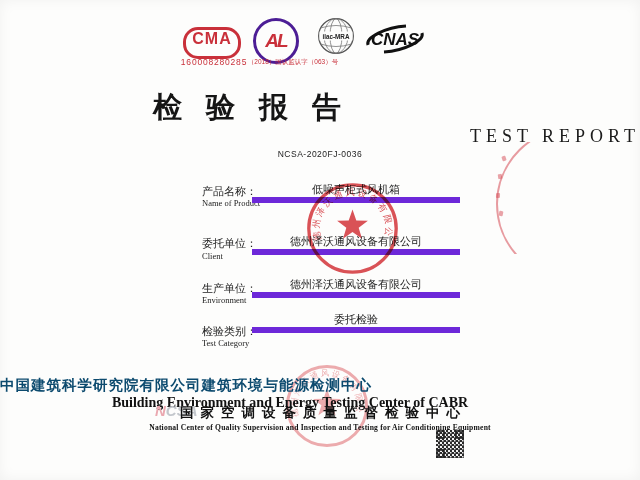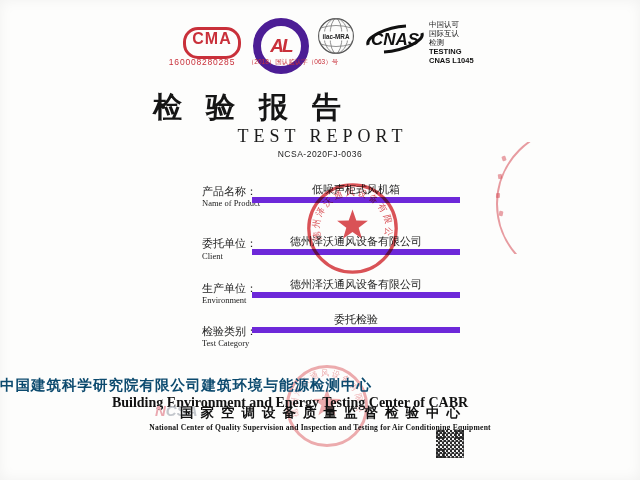--- a/index.html
+++ b/index.html
@@ -7,35 +7,35 @@
     position:relative;width:640px;height:480px;background:#fdfdfc;
     overflow:hidden;font-family:"Liberation Sans",sans-serif;color:#1b1b1b;
     box-shadow:inset 0 0 14px rgba(0,0,0,0.05);
   }
   .abs{position:absolute;}
 
   
   .cma-box{left:183px;top:27px;width:52px;height:26px;border:3px solid #c9303a;
     border-radius:15px;display:flex;justify-content:center;}
   .cma-text{color:#c9303a;font-weight:700;font-size:16px;letter-spacing:1px;transform:scaleY(1.05);}
-  .cma-number{left:158px;top:57px;width:88px;text-align:center;color:#c9303a;
+  .cma-number{left:170px;top:57px;width:88px;text-align:center;color:#c9303a;
     font-size:8.5px;letter-spacing:0.8px;}
-  .cal-circle{left:253px;top:18px;width:40px;height:40px;border:8px solid #4c1d95;
+  .cal-circle{left:253px;top:18px;width:40px;height:40px;border:3px solid #4c1d95;
     border-radius:50%;display:flex;align-items:center;justify-content:center;}
   .cal-text{color:#c9303a;font-weight:700;font-size:19px;letter-spacing:-2px;font-style:italic;}
   .cal-caption{left:238px;top:58px;width:110px;text-align:center;color:#c9303a;font-size:6.5px;}
   .ilac-wrap{left:317px;top:17px;width:38px;height:38px;}
   .cnas-wrap{left:362px;top:23px;width:66px;height:32px;}
   .accred{left:429px;top:20px;font-size:7.5px;line-height:9px;color:#111;}
   .accred .bold{font-weight:700;}
 
   
   .title-cn{left:0;top:88px;width:508px;text-align:center;font-size:29px;font-weight:700;
     letter-spacing:24px;padding-left:10px;box-sizing:border-box;color:#151515;}
-  .title-en{left:0;top:126px;width:640px;text-align:center;
+  .title-en{left:0;top:126px;width:640px;text-align:right;
     font-family:"Liberation Serif",serif;font-size:18px;letter-spacing:5px;padding-left:5px;box-sizing:border-box;}
   .report-no{left:0;top:149px;width:640px;text-align:center;
     font-family:Liberation Sans, sans-serif;font-size:8.5px;letter-spacing:0.5px;color:#222;}
 
   
   .label-cn{left:202px;font-size:11px;color:#222;}
   .label-en{left:202px;font-family:"Liberation Serif",serif;font-size:8.5px;color:#222;}
   .value-line{left:252px;width:208px;height:15px;border-bottom:6px solid #6d28d9;
     display:flex;align-items:flex-end;justify-content:center;font-size:11px;color:#222;}
 
@@ -90,27 +90,20 @@
   </div>
 
   <div class="abs cnas-wrap">
     <svg width="66" height="32" viewBox="0 0 66 32">
       <path d="M6 22 A 30 11 -12 0 1 44 3" fill="none" stroke="#111" stroke-width="3"></path>
       <path d="M60 10 A 30 11 -12 0 1 22 29" fill="none" stroke="#111" stroke-width="3"></path>
       <text x="33" y="22" text-anchor="middle" font-size="17" font-weight="bold" font-style="italic" fill="#111" font-family="Liberation Sans, sans-serif">CNAS</text>
     </svg>
   </div>
 
-  <div class="abs accred">
-    <div>中国认可</div>
-    <div>国际互认</div>
-    <div>检测</div>
-    <div class="bold">TESTING</div>
-    <div class="bold">CNAS L1045</div>
-  </div>
 
   <div class="abs title-cn">检验报告</div>
   <div class="abs title-en">TEST REPORT</div>
   <div class="abs report-no">NCSA-2020FJ-0036</div>
 
   <div class="abs label-cn" style="top:184px">产品名称：</div>
   <div class="abs label-en" style="top:198px">Name of Product</div>
   <div class="abs value-line" style="top:182px">低噪声柜式风机箱</div>
 
   <div class="abs label-cn" style="top:236px">委托单位：</div>

